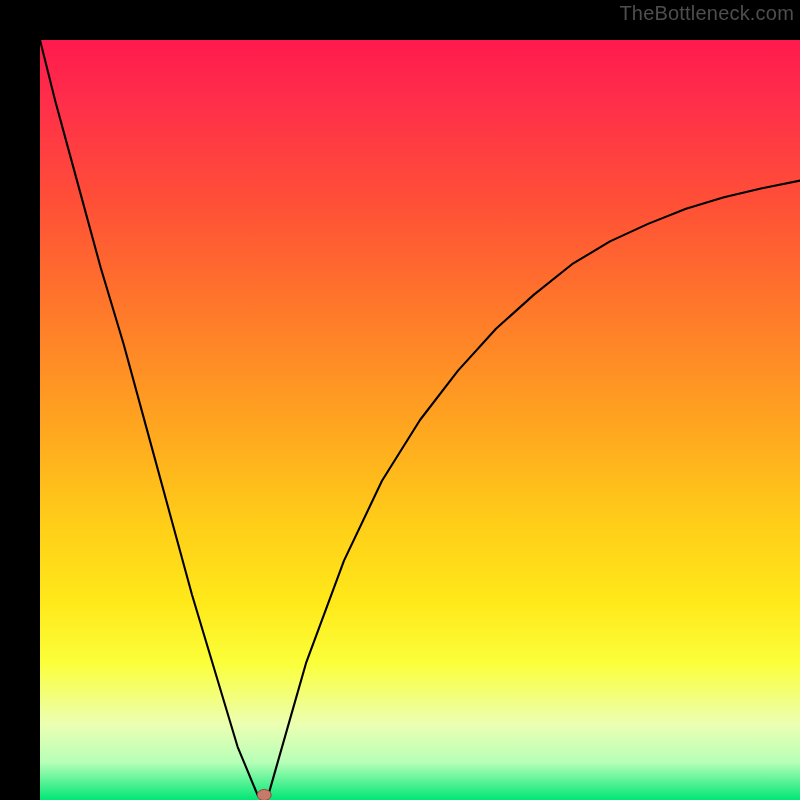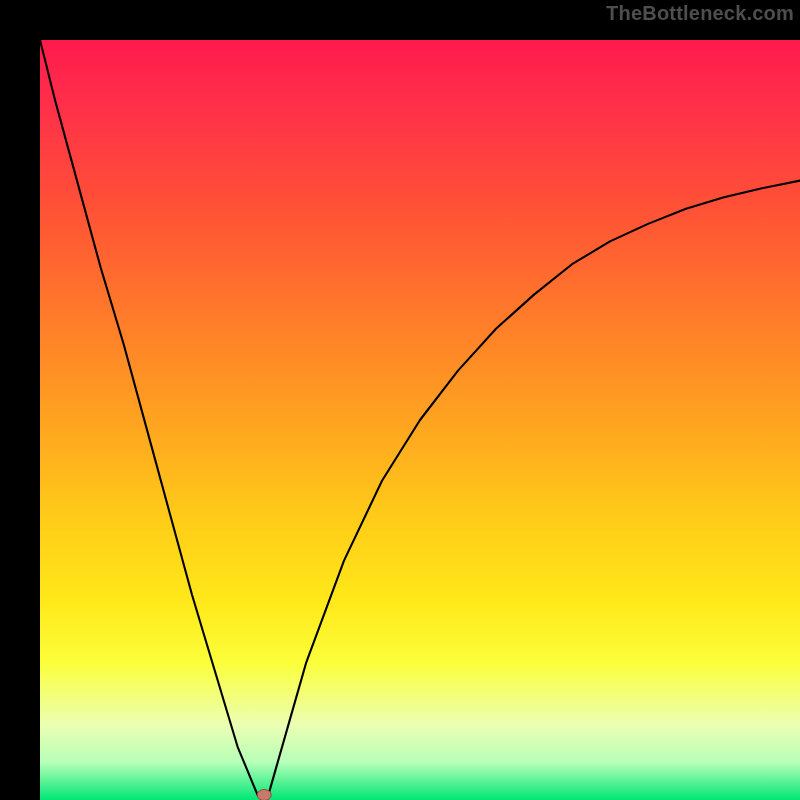--- a/index.html
+++ b/index.html
@@ -55,21 +55,21 @@
     width: 760px;
     height: 760px;
   }
   .watermark {
     position: absolute;
     top: 2px;
     right: 6px;
     color: #4e4e4e;
     font-size: 20px;
     letter-spacing: 0.2px;
-    font-weight: 700;
+    font-weight: 400;
   }
 </style>
 </head>
 <body>
 
 <div class="frame">
   <div class="plot-area">
     <div class="gradient"></div>
     <svg class="curve" viewBox="0 0 760 760" preserveAspectRatio="none">
       <path fill="none" stroke="#000" stroke-width="2.1" stroke-linejoin="round" stroke-linecap="round" d="M0.0 0.0 L15.2 60.8 L38.0 144.4 L60.8 228.0 L83.6 304.0 L106.4 387.6 L129.2 471.2 L152.0 554.8 L174.8 630.8 L197.6 706.8 L218.1 756.2 L228.0 756.2 L235.6 729.6 L250.8 676.4 L266.0 623.2 L304.0 520.6 L342.0 440.8 L380.0 380.0 L418.0 330.6 L456.0 288.8 L494.0 254.6 L532.0 224.2 L570.0 201.4 L608.0 183.9 L646.0 168.7 L684.0 157.3 L722.0 148.2 L760.0 140.6"></path>

